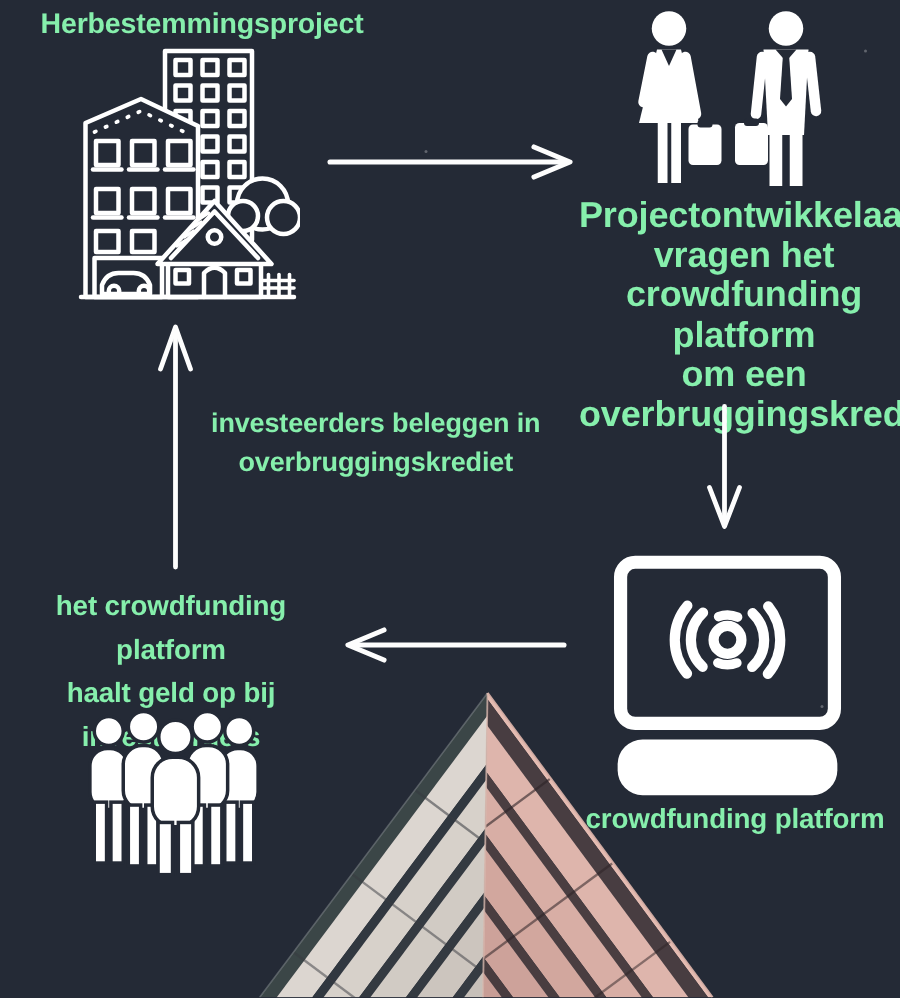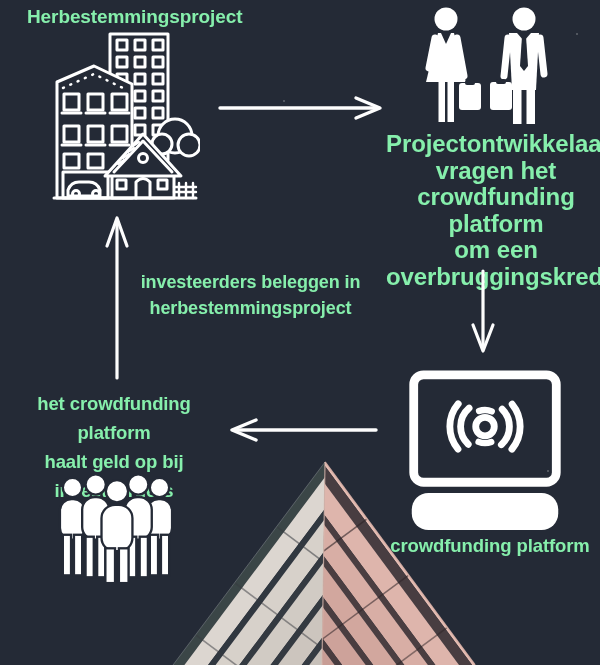--- a/index.html
+++ b/index.html
@@ -207,21 +207,21 @@
 <div class="abs" style="left:104px;top:214px;">
 <svg width="26" height="168" viewBox="0 0 26 168">
   <g stroke="#fdfdfd" stroke-width="3.2" fill="none" stroke-linecap="round" stroke-linejoin="round">
     <line x1="13" y1="164" x2="13" y2="8"></line>
     <path d="M3,32 L13,4 L23,32"></path>
   </g>
 </svg>
 </div>
 
 <div class="abs label invest-text">investeerders beleggen in
-herbestemmingsproject</div>
+overbruggingskrediet</div>
 
 <div class="abs" style="left:58px;top:472px;">
 <svg width="116" height="112" viewBox="0 0 120 114">
   <g fill="#ffffff" stroke="#242a36" stroke-width="2.4">
 
     <g>
       <circle cx="15" cy="15" r="10"></circle>
       <rect x="2" y="27" width="26" height="42" rx="12"></rect>
       <rect x="5" y="64" width="8.5" height="42"></rect>
       <rect x="16.5" y="64" width="8.5" height="42"></rect>

